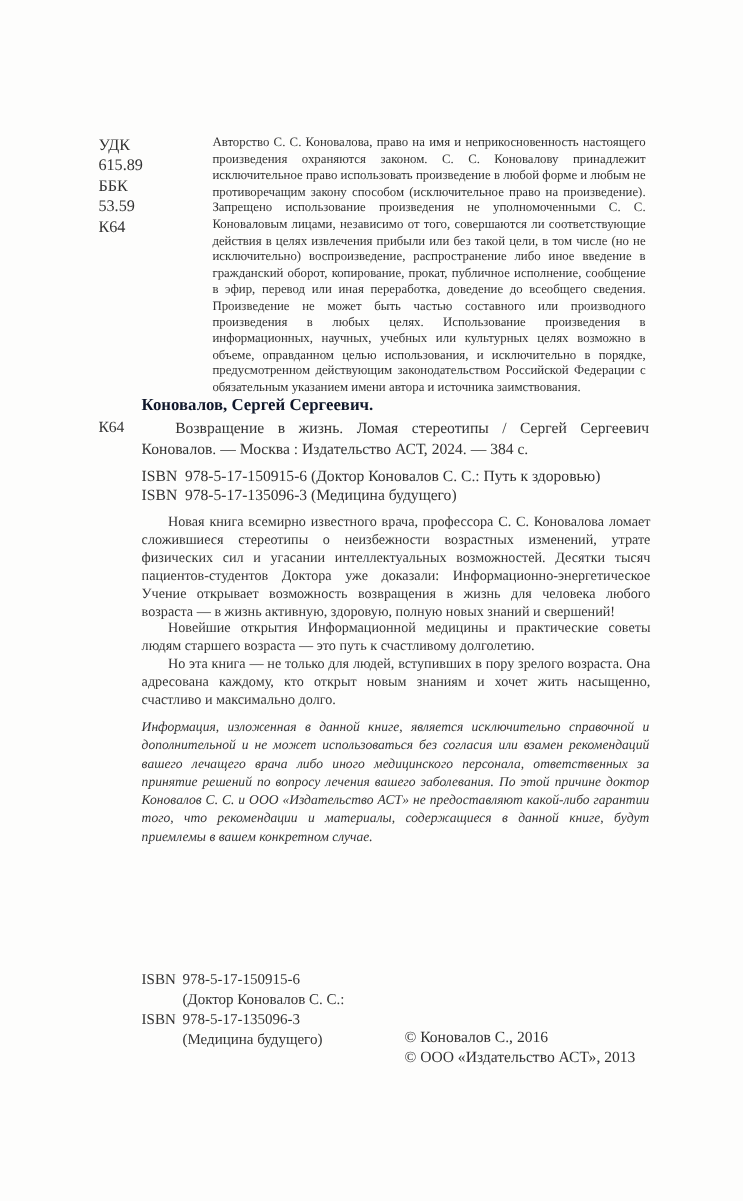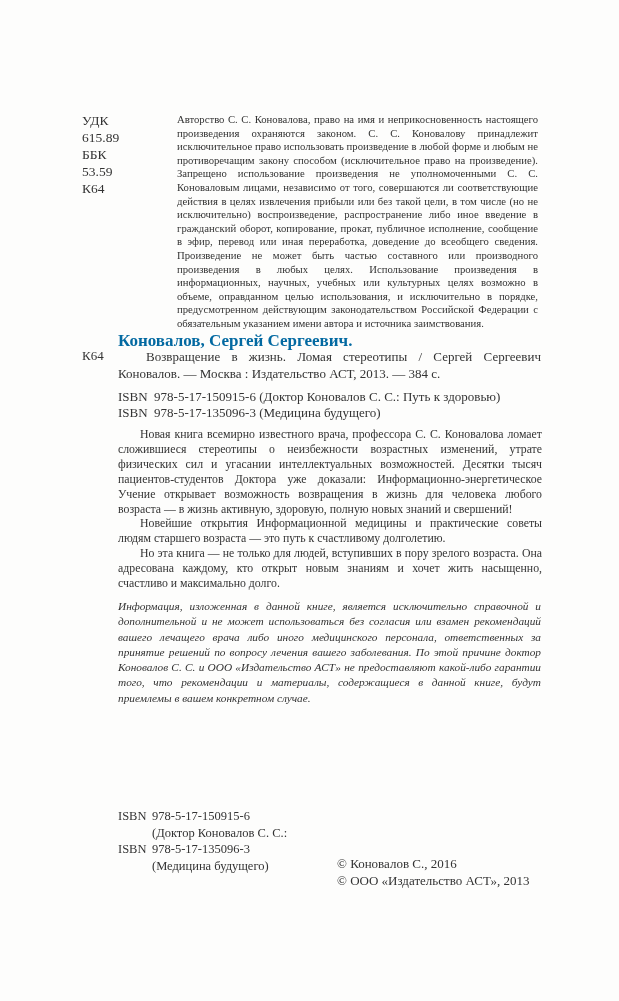--- a/index.html
+++ b/index.html
@@ -8,21 +8,21 @@
       font-family: "Liberation Serif", "DejaVu Serif", serif; color: #2a2a2a;
       overflow: hidden;
     }
     .abs { position: absolute; }
     .codes { left: 82px; top: 112px; font-size: 13.5px; line-height: 17px; color: #333; }
     .codes .row { display: flex; flex-direction: column; }
     .codes .k { width: 33px; }
     .rights { left: 118px; top: 113px; width: 420px; font-size: 10.7px; line-height: 13.6px; color: #333; text-align: justify; }
     .rights .lead { margin-left: 59px; }
     .rights p { margin: 0; }
-    .author { left: 118px; top: 331px; font-size: 17px; font-weight: bold; color: #0369a1; }
+    .author { left: 118px; top: 331px; font-size: 14px; font-weight: bold; color: #0f172a; }
     .k64 { left: 82px; top: 348px; font-size: 13px; color: #333; }
     .title { left: 118px; top: 348px; width: 423px; font-size: 13px; line-height: 17px; color: #333; text-align: justify; text-indent: 28px; }
     .isbns { left: 118px; top: 389px; font-size: 13px; line-height: 16px; color: #333; }
     .annot { left: 118px; top: 427px; width: 424px; font-size: 11.8px; line-height: 14.9px; color: #333; text-align: justify; }
     .annot p { margin: 0; text-indent: 22px; }
     .disclaimer { left: 118px; top: 599px; width: 423px; font-size: 11.3px; line-height: 15.3px; font-style: italic; color: #333; text-align: justify; }
     .bottom-isbn { left: 118px; top: 808px; font-size: 12.5px; line-height: 16.5px; color: #333; }
     .bottom-isbn .row { display: flex; }
     .bottom-isbn .k { width: 34px; }
     .copyrights { left: 337px; top: 855px; font-size: 13px; line-height: 17px; color: #333; }
@@ -44,21 +44,21 @@
     <span>К64</span>
   </div>
 </div>
 
 <div class="abs rights">
   <p class="lead">Авторство С. С. Коновалова, право на имя и неприкосновенность настоящего произведения охраняются законом. С. С. Коновалову принадлежит исключительное право использовать произведение в любой форме и любым не противоречащим закону способом (исключительное право на произведение). Запрещено использование произведения не уполномоченными С. С. Коноваловым лицами, независимо от того, совершаются ли соответствующие действия в целях извлечения прибыли или без такой цели, в том числе (но не исключительно) воспроизведение, распространение либо иное введение в гражданский оборот, копирование, прокат, публичное исполнение, сообщение в эфир, перевод или иная переработка, доведение до всеобщего сведения. Произведение не может быть частью составного или производного произведения в любых целях. Использование произведения в информационных, научных, учебных или культурных целях возможно в объеме, оправданном целью использования, и исключительно в порядке, предусмотренном действующим законодательством Российской Федерации с обязательным указанием имени автора и источника заимствования.</p>
 </div>
 
 <div class="abs author">Коновалов, Сергей Сергеевич.</div>
 <div class="abs k64">К64</div>
-<div class="abs title">Возвращение в жизнь. Ломая стереотипы / Сергей Сергеевич Коновалов. — Москва : Издательство АСТ, 2013. — 384 с.</div>
+<div class="abs title">Возвращение в жизнь. Ломая стереотипы / Сергей Сергеевич Коновалов. — Москва : Издательство АСТ, 2024. — 384 с.</div>
 
 <div class="abs isbns">
   <div style="white-space:pre">ISBN  978-5-17-150915-6 (Доктор Коновалов С. С.: Путь к здоровью)</div>
   <div style="white-space:pre">ISBN  978-5-17-135096-3 (Медицина будущего)</div>
 </div>
 
 <div class="abs annot">
   <p>Новая книга всемирно известного врача, профессора С. С. Коновалова ломает сложившиеся стереотипы о неизбежности возрастных изменений, утрате физических сил и угасании интеллектуальных возможностей. Десятки тысяч пациентов-студентов Доктора уже доказали: Информационно-энергетическое Учение открывает возможность возвращения в жизнь для человека любого возраста — в жизнь активную, здоровую, полную новых знаний и свершений!</p>
   <p>Новейшие открытия Информационной медицины и практические советы людям старшего возраста — это путь к счастливому долголетию.</p>
   <p>Но эта книга — не только для людей, вступивших в пору зрелого возраста. Она адресована каждому, кто открыт новым знаниям и хочет жить насыщенно, счастливо и максимально долго.</p>

